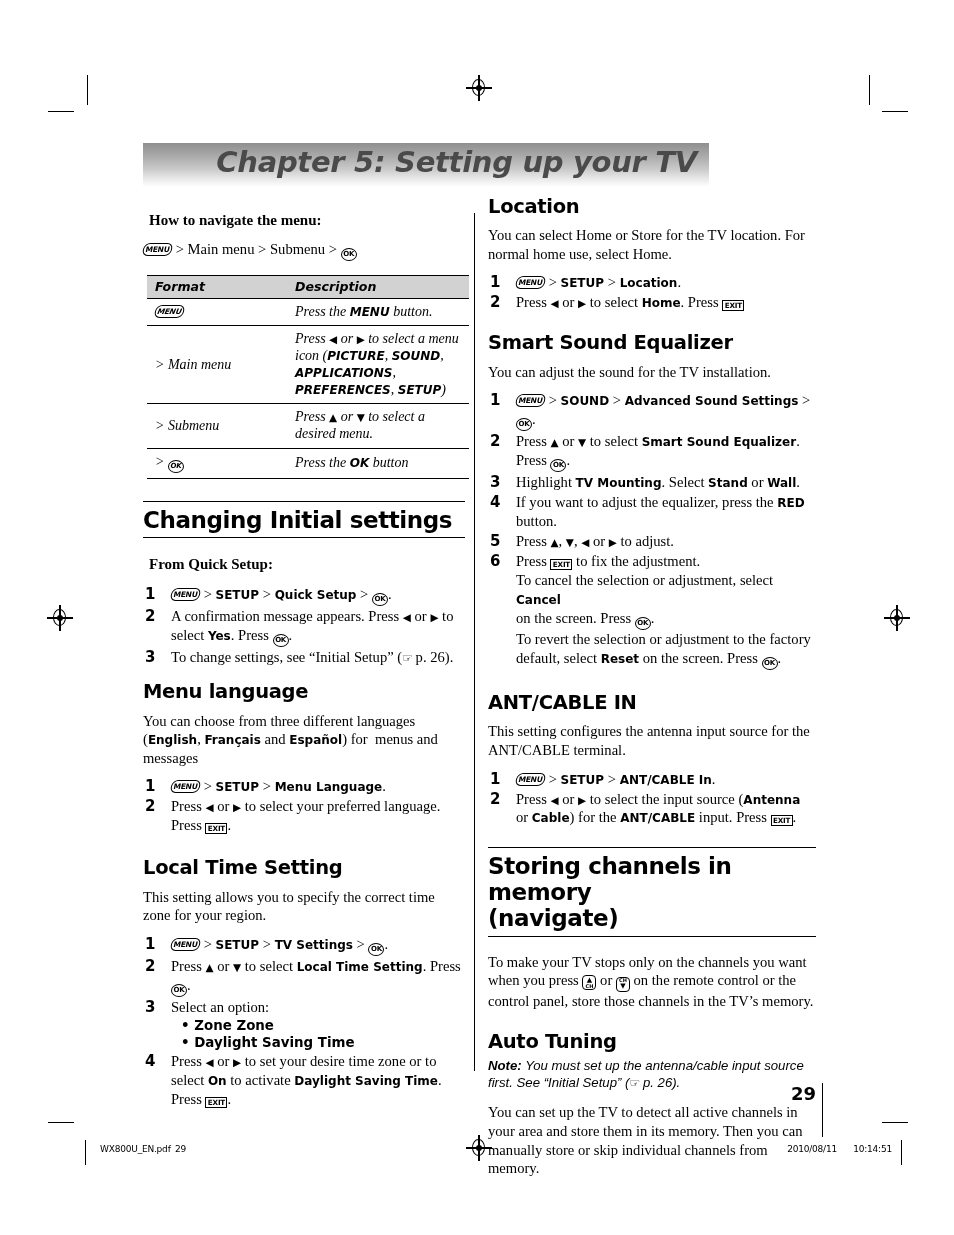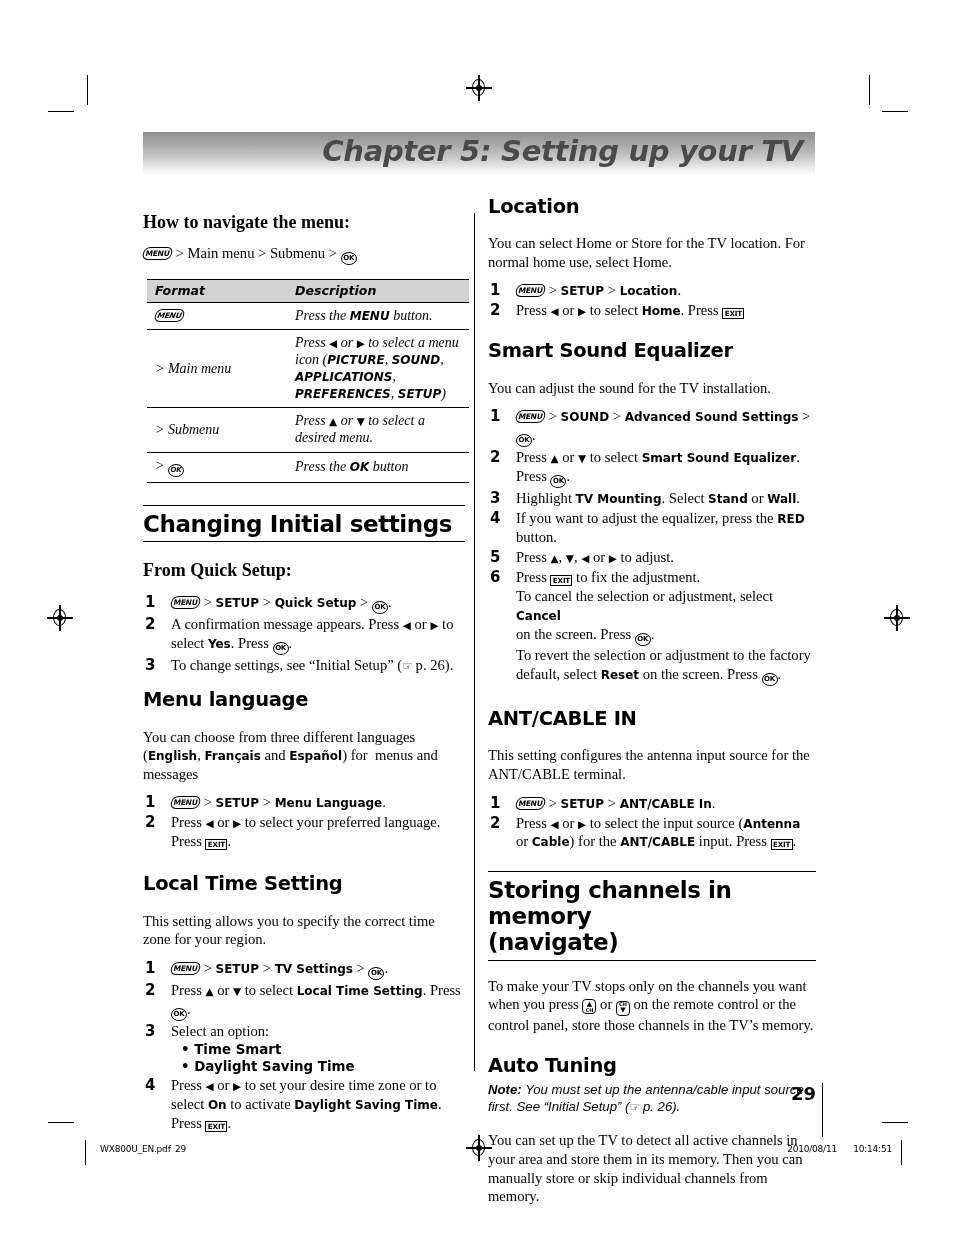--- a/index.html
+++ b/index.html
@@ -49,22 +49,22 @@
   .page {
     position: absolute;
     left: 0; top: 0;
     width: 954px; height: 1235px;
   }
 
   
   .chapter-banner {
     position: absolute;
     left: 143px;
-    top: 132px;
-    width: 672px;
+    top: 143px;
+    width: 566px;
     height: 44px;
     background: linear-gradient(to bottom, #8f8f8f 0%, #a8a8a8 28%, #c8c8c8 58%, #eaeaea 82%, #ffffff 100%);
   }
   .chapter-title {
     position: absolute;
     right: 12px;
     top: 2px;
     font-family: "DejaVu Sans", sans-serif;
     font-weight: bold;
     font-style: italic;
@@ -93,28 +93,28 @@
     top: 213px;
     width: 1px;
     height: 858px;
     background: #000;
   }
 
   
   .lead {
     font-family: "Liberation Serif", serif;
     font-weight: bold;
-    font-size: 18px;
-    margin: 0 0 12px 0;
+    font-size: 15px;
+    margin: 0 0 12px 6px;
   }
   p.body {
     font-family: "Liberation Serif", serif;
     font-size: 14.6px;
     line-height: 1.27;
-    margin: 16px 0 8px 0;
+    margin: 8px 0 8px 0;
   }
   .h1 {
     font-family: "DejaVu Sans", sans-serif;
     font-weight: bold;
     font-size: 23px;
     letter-spacing: -0.4px;
     margin: 0;
     padding: 0 0 4px 0;
     line-height: 1.12;
   }
@@ -472,21 +472,21 @@
         <span class="ico key-menu"><span>MENU</span></span>
         &gt; <b>SETUP</b> &gt; <b>TV Settings</b> &gt; <span class="ico key-ok"><span>OK</span></span>.
       </li>
       <li>
         Press <span class="arw">▲</span> or <span class="arw">▼</span> to select <b>Local Time Setting</b>. Press
         <span class="ico key-ok"><span>OK</span></span>.
       </li>
       <li>
         Select an option:
         <ul class="bullets">
-          <li>Time Smart</li>
+          <li>Zone Zone</li>
           <li>Daylight Saving Time</li>
         </ul>
       </li>
       <li>
         Press <span class="arw">◀</span> or <span class="arw">▶</span> to set your desire time zone or to select
         <b>On</b> to activate <b>Daylight Saving Time</b>. Press
         <span class="ico key-exit"><span>EXIT</span></span>.
       </li>
     </ol>
 

